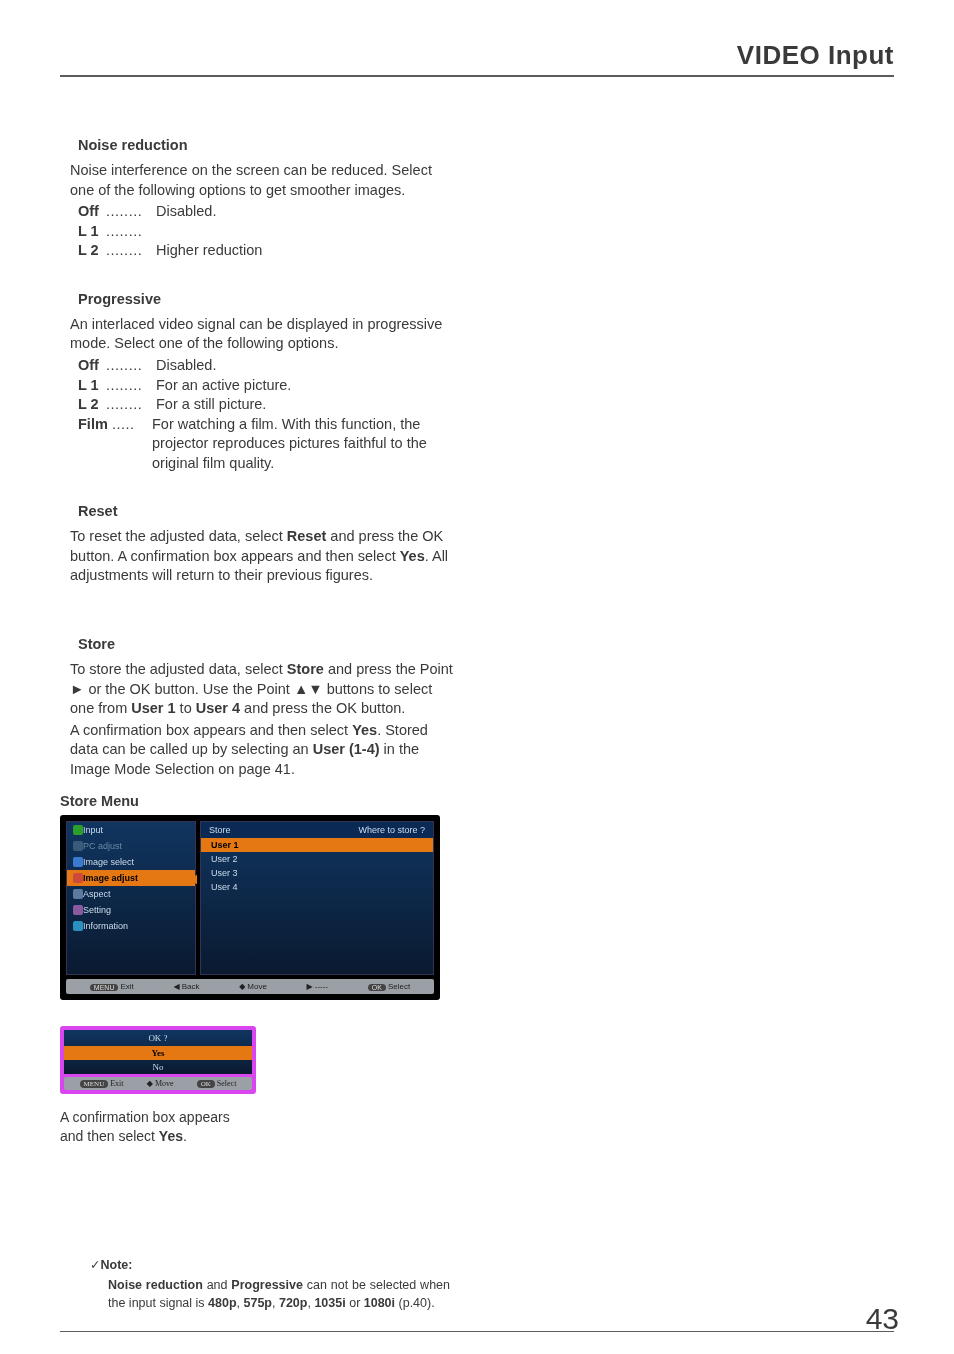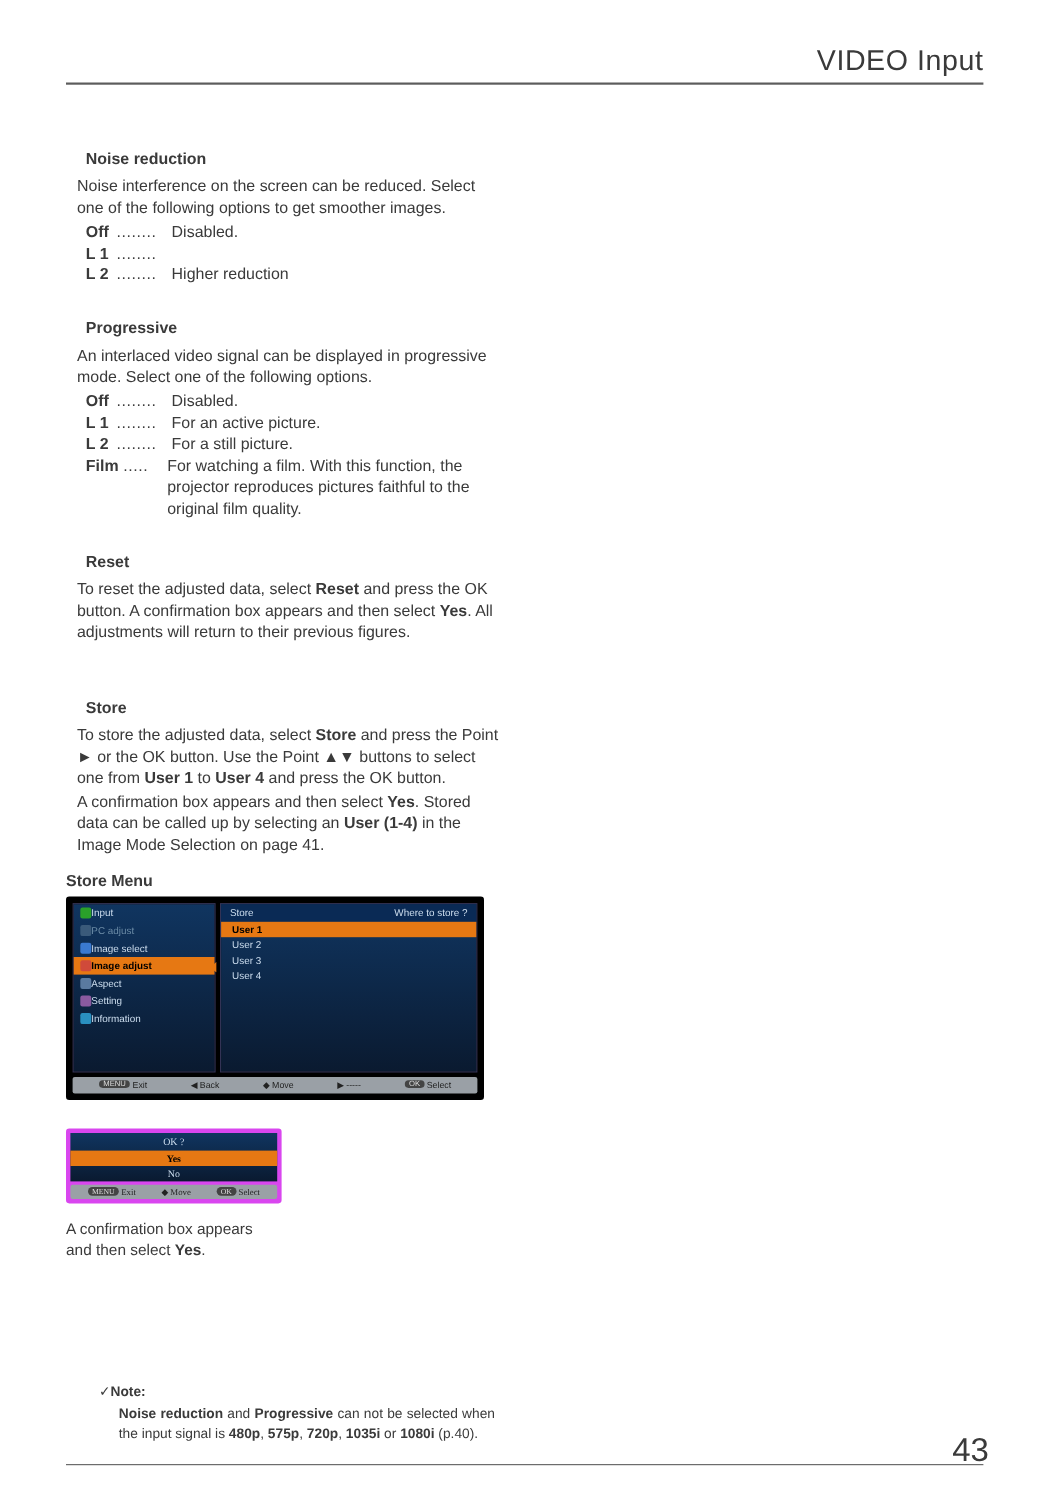--- a/index.html
+++ b/index.html
@@ -11,21 +11,21 @@
     position: relative;
   }
   .header {
     border-bottom: 2px solid #5c5c5c;
     text-align: right;
     padding-bottom: 4px;
     margin-bottom: 60px;
   }
   .header-title {
     font-size: 26px;
-    font-weight: normal;
+    font-weight: bold;
     color: #3a3a3a;
     letter-spacing: 0.5px;
   }
   .content-left {
     width: 395px;
     padding-left: 10px;
   }
   .section-title {
     font-weight: bold;
     font-size: 14.5px;
@@ -80,21 +80,21 @@
   .menu-foot {
     margin-top:4px;
     background:#9aa0a6;
     font-size:8px;
     color:#222;
     display:flex;
     justify-content:space-around;
     padding:3px 4px;
     border-radius:2px;
   }
-  .foot-item { display:flex; align-items:flex-start; gap:2px; }
+  .foot-item { display:flex; align-items:flex-end; gap:2px; }
   .pill { background:#444; color:#ddd; border-radius:6px; padding:0 4px; font-size:7px; }
   
   .confirm-shot {
     width: 196px;
     margin-top: 26px;
     background:#d946ef;
     padding:4px;
     border-radius:3px;
     font-size:9px;
     font-family:Liberation Serif, serif;

